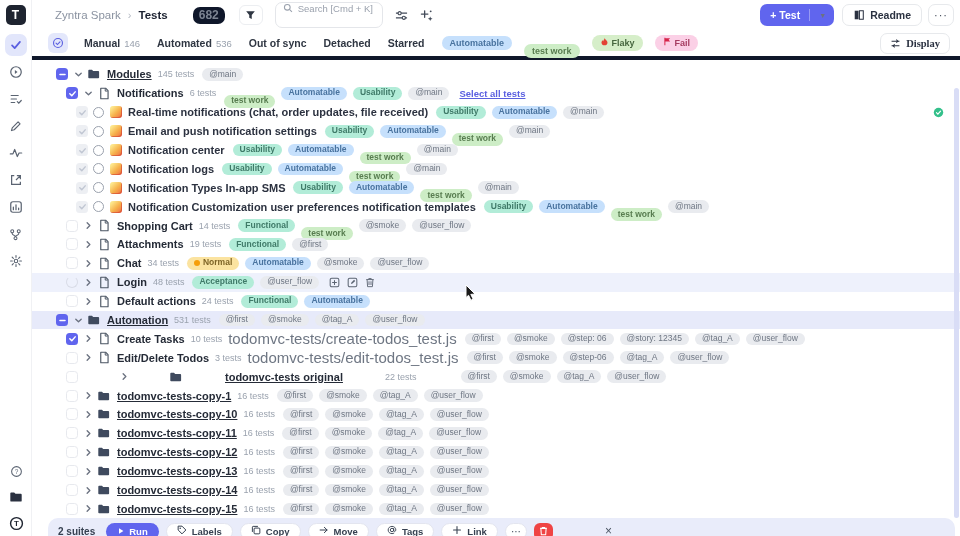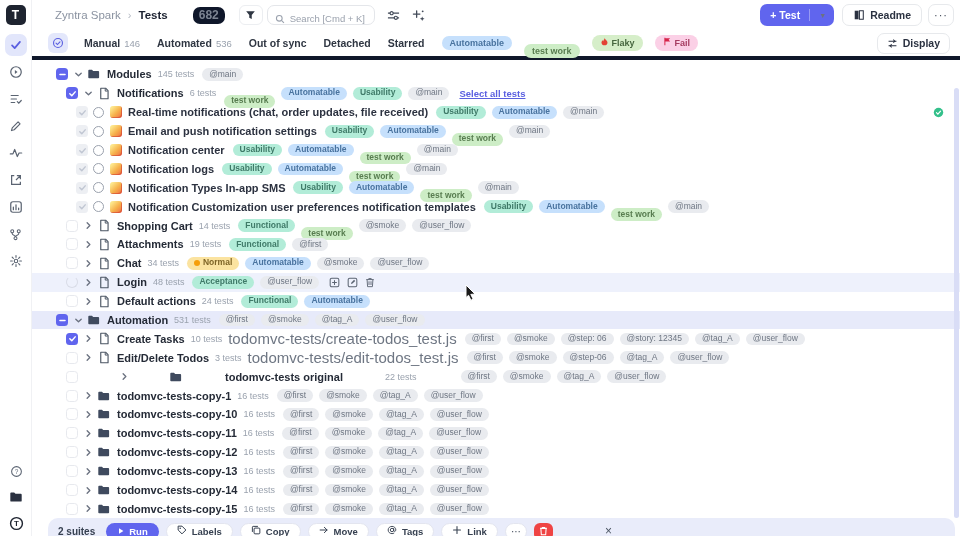--- a/index.html
+++ b/index.html
@@ -15,21 +15,21 @@
   .nav-item svg { display:block; }
   .nav-bottom { position:absolute; bottom:2px; left:0; width:32px; display:flex; flex-direction:column; align-items:center; gap:4px; }
 
   
   .topbar { position:absolute; left:32px; top:0; width:928px; height:30px; display:flex; align-items:center; padding-left:23px; }
   .bc-project { color:#8b93a1; font-size:11.5px; }
   .bc-sep { color:#b4bac4; font-size:11px; margin:0 7px; }
   .bc-page { color:#1b2130; font-size:11.5px; font-weight:700; }
   .badge { background:#0f172a; color:#7c8492; font-size:12px; font-weight:600; border-radius:7px; padding:1.5px 6px; margin-left:25px; }
   .icon-btn { background:#fff; border:1px solid #eceef1; border-radius:6px; width:24px; height:20px; display:flex; align-items:center; justify-content:center; margin-left:14px; cursor:pointer; }
-  .search { width:108px; height:20px; border:1px solid #e4e6ea; border-radius:7px; display:flex; align-items:flex-end; gap:5px; padding:0 7px; margin-left:4px; color:#9aa1ad; }
+  .search { width:108px; height:26px; border:1px solid #e4e6ea; border-radius:7px; display:flex; align-items:flex-start; gap:5px; padding:0 7px; margin-left:12px; color:#9aa1ad; }
   .search .ph { font-size:9.5px; white-space:nowrap; }
   .ghost-btn { background:none; border:none; margin-left:12px; color:#434b59; cursor:pointer; display:flex; align-items:center; }
   .top-spacer { flex:1; }
   .btn-test { background:#6065ee; border:none; color:#fff; height:22px; border-radius:7px; display:flex; align-items:center; font-size:10.5px; font-weight:600; padding:0 0 0 10px; margin-right:8px; cursor:pointer; }
   .btn-test .divider { width:1px; height:12px; background:rgba(255,255,255,.35); margin:0 7px 0 9px; }
   .btn-test .chev { padding-right:9px; font-size:7px; }
   .btn-readme { background:#fff; border:1px solid #e7e9ec; height:22px; border-radius:7px; display:flex; align-items:center; gap:5px; font-size:10.5px; font-weight:600; color:#2a3140; padding:0 10px; margin-right:6px; cursor:pointer; }
   .btn-more { background:#fff; border:1px solid #e7e9ec; height:22px; width:26px; border-radius:7px; color:#434b59; font-size:11px; letter-spacing:1px; margin-right:6px; cursor:pointer; }
 
   
@@ -39,39 +39,39 @@
   .fb-item .cnt { color:#9aa2ae; font-weight:400; font-size:9.5px; margin-left:4px; }
   .chip { display:inline-flex; align-items:center; gap:3px; padding:2px 8px; border-radius:9px; font-size:8.5px; font-weight:600; white-space:nowrap; line-height:1.15; }
   .chip.gray { background:#e9ebef; color:#6e7683; font-weight:400; }
   .chip.blue { background:#c6e0fc; color:#49739f; }
   .chip.green { background:#cdedc6; color:#587d50;margin-top:16px; }
   .chip.teal { background:#b2ecd8; color:#3f7a68; }
   .chip.yellow { background:#fbe3a0; color:#7e6426; }
   .chip.pink { background:#fbd0e6; color:#a63d62; }
   .chip.flaky { background:#d6eec9; color:#47663f; }
   .fb-chip { margin-right:12px; cursor:pointer; font-size:9px; }
-  .btn-display { margin-left:auto; margin-right:10px; background:#fff; border:1px solid #e7e9ec; height:21px; border-radius:7px; display:flex; align-items:center; gap:5px; font-size:10.5px; font-weight:600; color:#2a3140; padding:0 9px; cursor:pointer; }
+  .btn-display { margin-left:auto; margin-right:10px; background:#fff; border:1px solid #e7e9ec; height:21px; border-radius:7px; display:flex; align-items:center; gap:5px; font-size:10.5px; font-weight:600; color:#2a3140; padding:0 9px; cursor:pointer;font-family:Liberation Serif, serif; }
 
   
   .tree { position:absolute; left:32px; top:65px; width:928px; }
   .row { display:flex; align-items:center; height:18.9px; position:relative; }
   .row.hl-hover { background:#eef1fc; }
   .row.hl-sel { background:#e7eafa; }
   .cb { width:12px; height:12px; border-radius:3.5px; flex:0 0 auto; display:flex; align-items:center; justify-content:center; font-size:9px; cursor:pointer; }
   .cb.ind, .cb.checked { background:#6065ee; color:#fff; }
   .cb.faint { background:#edeff3; color:#c0c6d2; }
   .cb.empty { border:1px solid #e7e9ee; background:#fff; }
   .cb svg { display:block; }
   .spinner { width:12px; height:12px; border-radius:50%; border:1.5px solid #d9dce7; border-top-color:transparent; flex:0 0 auto; }
   .chev { width:14px; display:flex; justify-content:center; color:#6b7280; flex:0 0 auto; margin-left:3px; cursor:pointer; }
   .ticon { width:15px; display:flex; justify-content:center; flex:0 0 auto; margin-left:1px; }
   .tcircle { width:11px; height:11px; border-radius:50%; border:1.2px solid #9aa1ad; flex:0 0 auto; margin-left:5px; cursor:pointer; }
   .temoji { width:12px; height:12px; border-radius:3px; flex:0 0 auto; margin-left:6px; background:linear-gradient(135deg,#fde68a 15%,#f6b14b 55%,#ef6a44 100%); box-shadow:inset -1px -1px 0 rgba(200,40,40,.45); }
   .title { font-size:11px; margin-left:6px; white-space:nowrap; color:#252b37; }
-  .w600 { font-weight:700; } .w500 { font-weight:600; } .w400 { font-weight:700; color:#2c3240; }
+  .w600 { font-weight:700;text-decoration:underline; } .w500 { font-weight:600; } .w400 { font-weight:700; color:#2c3240; }
   .count { font-size:9px; color:#9aa2ae; margin-left:6px; white-space:nowrap; }
   .path { font-size:15px; color:#6e7683; margin-left:6px; white-space:nowrap; }
   .rchips { display:inline-flex; gap:6px; margin-left:8px; align-items:center; }
   .rchips .chip { padding:1.5px 7px; }
   .selectall { font-size:9.5px; color:#5a5fe0; text-decoration:underline; margin-left:10px; white-space:nowrap; cursor:pointer; font-weight:600; }
   .ract { display:inline-flex; gap:7px; margin-left:10px; color:#5b6472; align-items:center; }
   .ract span { cursor:pointer; display:flex; }
   .status { margin-left:auto; margin-right:16px; display:flex; }
   .dot-ic { width:6px; height:6px; border-radius:50%; background:#f59e0b; display:inline-block; }
 

